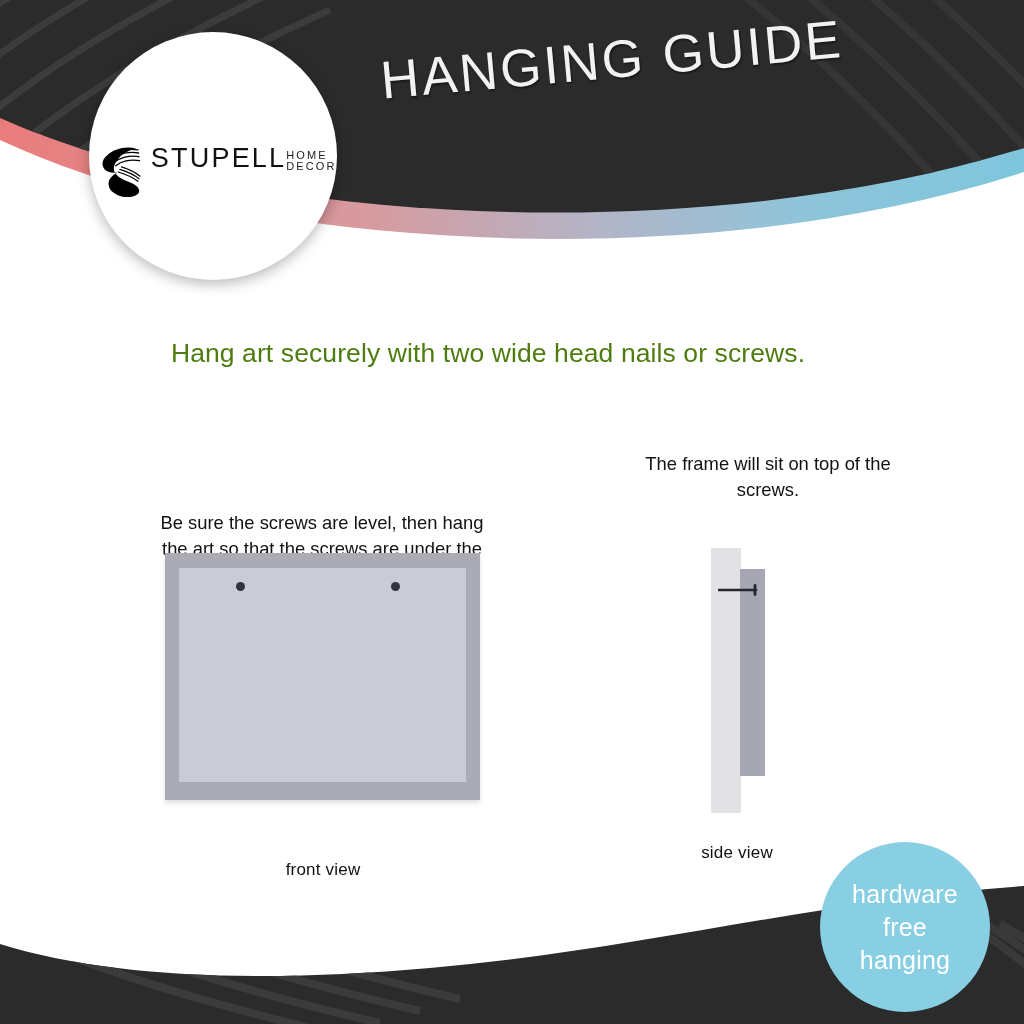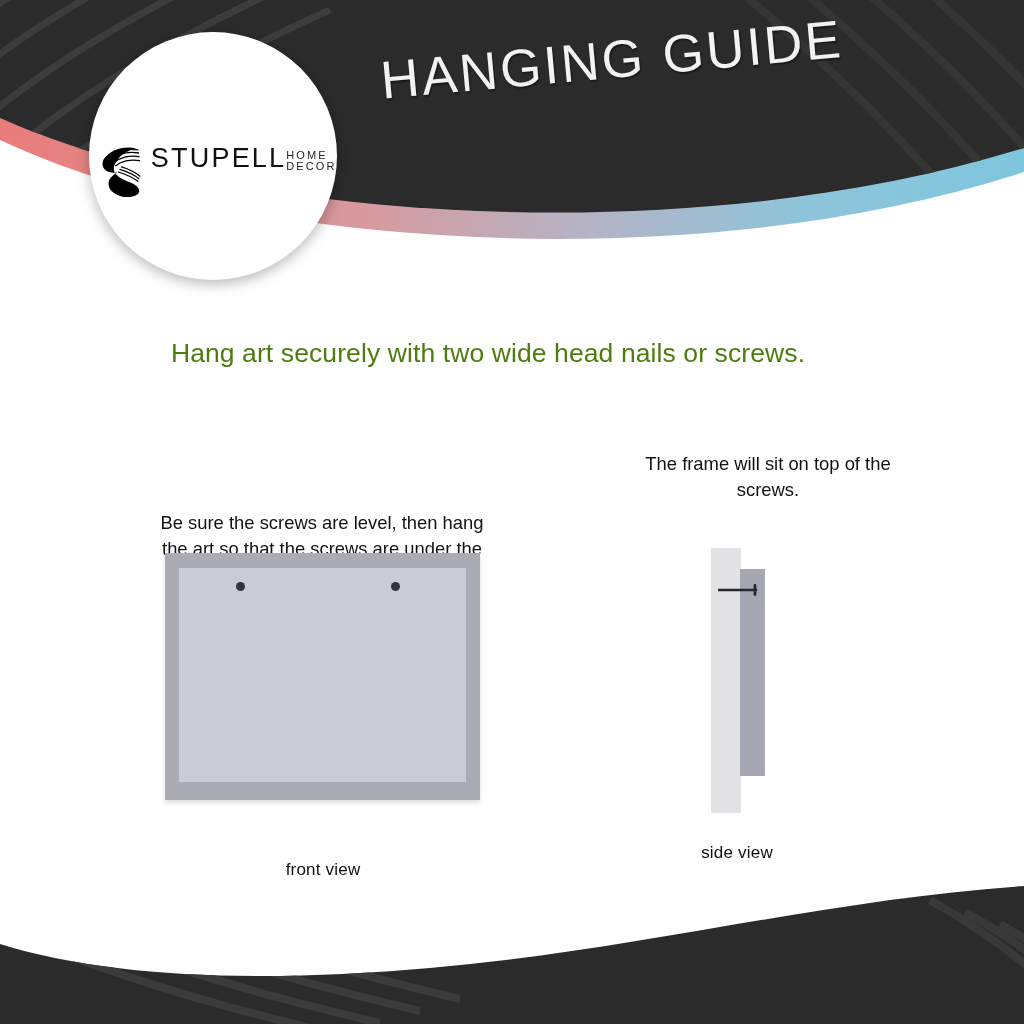--- a/index.html
+++ b/index.html
@@ -316,14 +316,19 @@
     <div id="side-wall-strip"></div>
     <div id="side-frame-strip"></div>
     <svg id="side-nail" viewBox="0 0 42 12">
       <line x1="1" y1="6" x2="38" y2="6" stroke="#25272f" stroke-width="2.6" stroke-linecap="round"></line>
       <line x1="37" y1="1.5" x2="37" y2="10.5" stroke="#25272f" stroke-width="2.8" stroke-linecap="round"></line>
     </svg>
   </div>
 
   <div id="side-view-label" class="view-label">side view</div>
 
+  <div id="hardware-badge">
+    <div class="badge-line">hardware</div>
+    <div class="badge-line">free</div>
+    <div class="badge-line">hanging</div>
+  </div>
 
 </div>
 
 </body></html>

